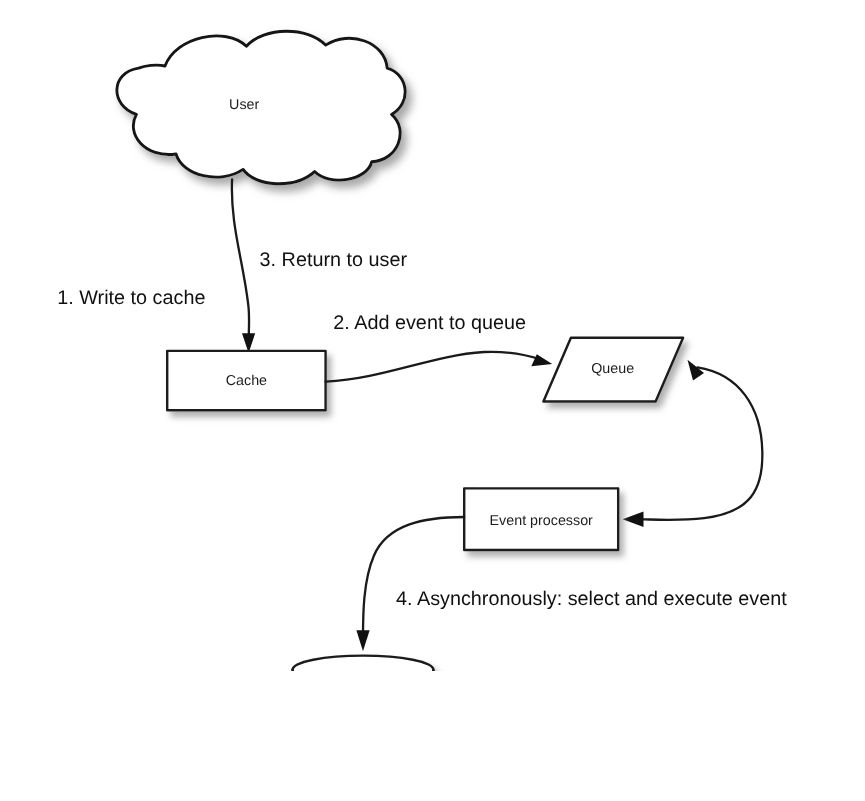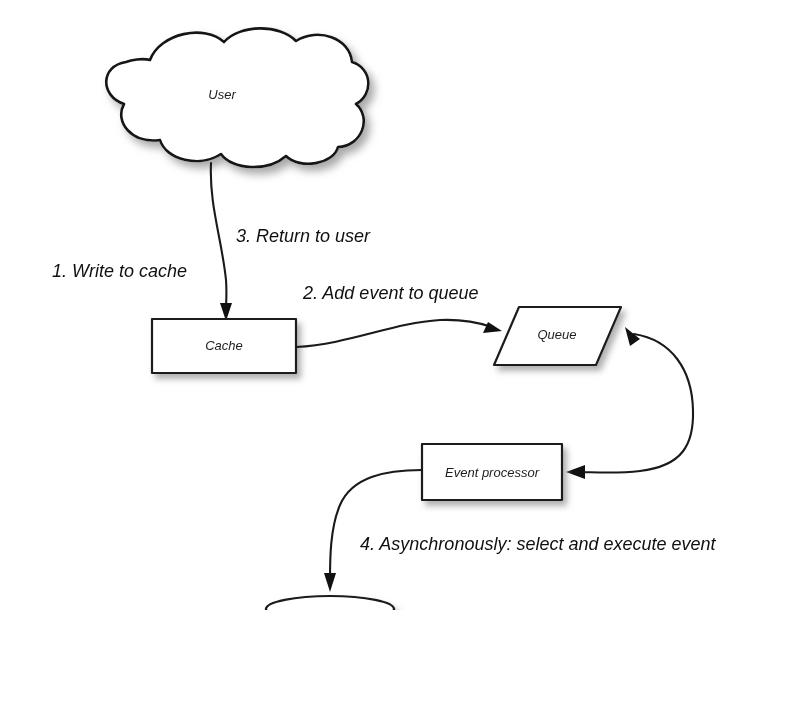--- a/index.html
+++ b/index.html
@@ -10,21 +10,20 @@
   }
   body {
     font-family: "Liberation Sans", sans-serif;
   }
   #canvas {
     position: relative;
     width: 786px;
     height: 610px;
     background: #ffffff;
     overflow: hidden;
-    font-style: italic;
   }
   #canvas svg {
     position: absolute;
     top: 0;
     left: 0;
     width: 786px;
     height: 728px;
   }
   .node-label {
     font-family: "Liberation Sans", sans-serif;

